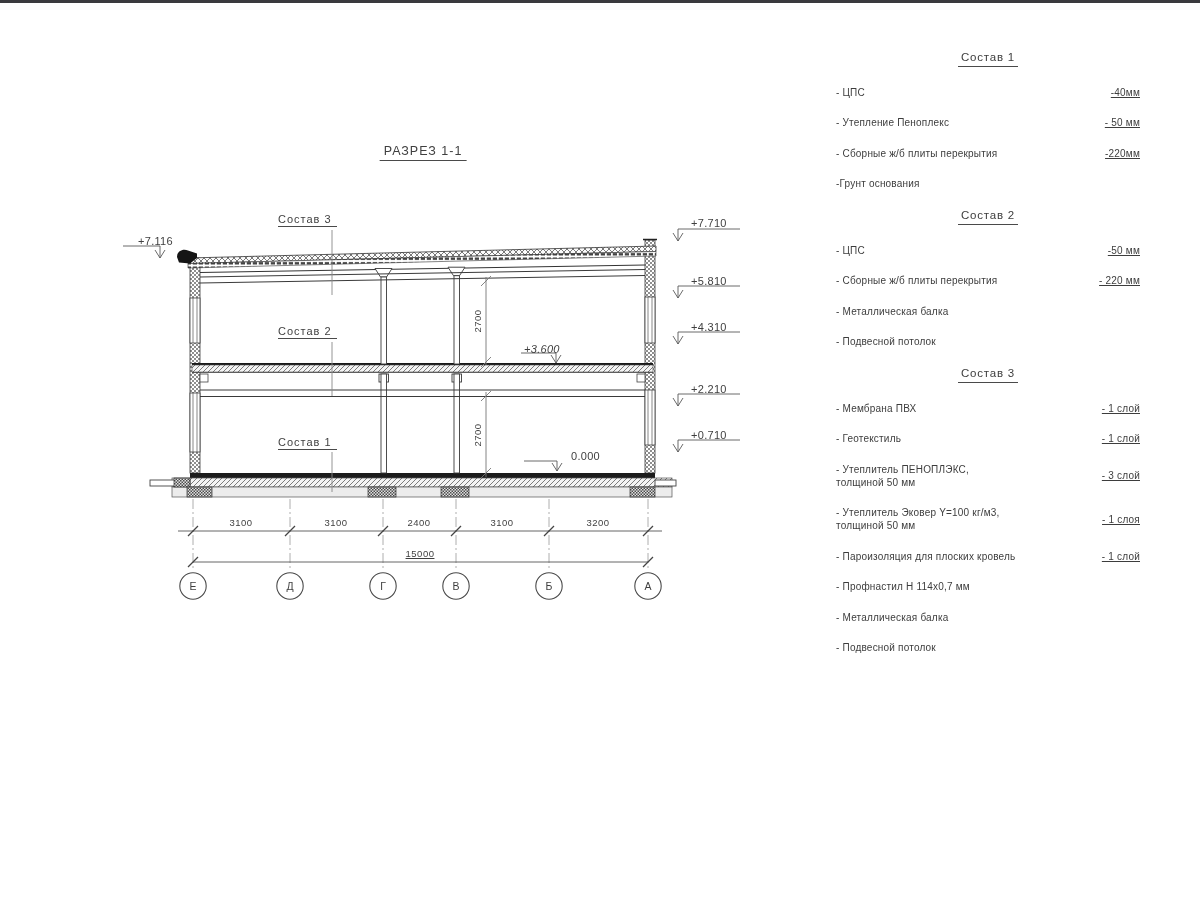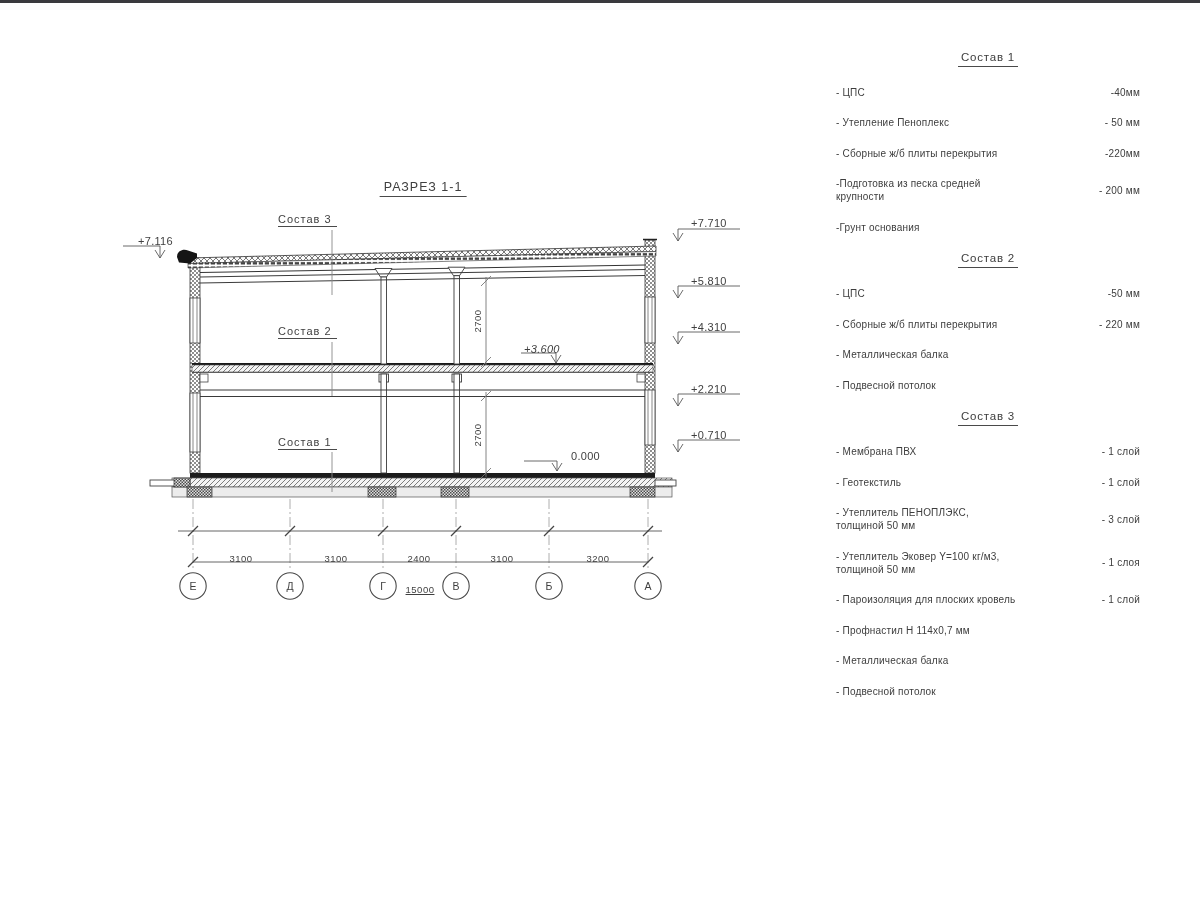--- a/index.html
+++ b/index.html
@@ -1,36 +1,36 @@
 <!DOCTYPE html>
 <html><head>
 <meta charset="utf-8">
 <style>
   html,body{margin:0;padding:0;background:#fff;}
   #page{position:relative;width:1200px;height:900px;background:#ffffff;overflow:hidden;
         font-family:"Liberation Sans","DejaVu Sans",sans-serif;color:#3d3d3d;}
   #top-edge{position:absolute;left:0;top:0;width:1200px;height:3px;background:#3a3a3e;}
   svg{position:absolute;left:0;top:0;}
   .t{position:absolute;white-space:nowrap;color:#3f3f3f;}
-  .ctr{transform:translateX(-50%);margin-top:36px;}
+  .ctr{transform:translateX(-50%);}
   .title{font-size:12.5px;letter-spacing:1px;border-bottom:1.2px solid #4a4a4a;padding:0 4px 2px;}
   .lay{font-size:11px;letter-spacing:1px;border-bottom:1px solid #4a4a4a;padding:0 5px 1px 0;}
   .elev{font-size:11px;letter-spacing:.3px;}
   .dim{font-size:9.5px;letter-spacing:.5px;}
   .rot{transform:translate(-50%,-50%) rotate(-90deg);transform-origin:center;}
   .axl{font-size:10.5px;transform:translate(-50%,-50%);}
   
   #panel{position:absolute;left:836px;top:44px;width:304px;padding-top:6px;font-size:10px;line-height:1.3;}
   .sec-title{text-align:center;margin:0 0 19px;}
   .sec-title span{display:inline-block;font-size:11.5px;letter-spacing:.8px;
                   border-bottom:1px solid #4a4a4a;padding:0 3px 1px;}
   .sec-title.mid{margin-top:9px;}
   .mrow{display:flex;justify-content:space-between;align-items:center;margin-bottom:17.5px;}
   .mrow .n{white-space:pre-line;max-width:218px;letter-spacing:.2px;}
-  .mrow .v{white-space:nowrap;letter-spacing:.2px;}
+  .mrow .v{white-space:nowrap;letter-spacing:.2px;text-decoration:underline;}
 </style>
 </head>
 <body>
 
 <div id="page">
   <div id="top-edge"></div>
 
   <svg width="1200" height="900" viewBox="0 0 1200 900">
     <defs>
       <pattern id="pWall" width="4" height="4" patternUnits="userSpaceOnUse">
@@ -206,25 +206,20 @@
     </div>
     <div class="mrow">
       <span class="n">- Утепление Пеноплекс</span>
       <span class="v">- 50 мм</span>
     </div>
     <div class="mrow">
       <span class="n">- Сборные ж/б плиты перекрытия</span>
       <span class="v">-220мм</span>
     </div>
     <div class="mrow">
-      <span class="n">-Подготовка из песка средней
-крупности</span>
-      <span class="v">- 200 мм</span>
-    </div>
-    <div class="mrow">
       <span class="n">-Грунт основания</span>
       <span class="v"></span>
     </div>
 
     <div class="sec-title mid">
       <span>Состав 2</span>
     </div>
     <div class="mrow">
       <span class="n">- ЦПС</span>
       <span class="v">-50 мм</span>

